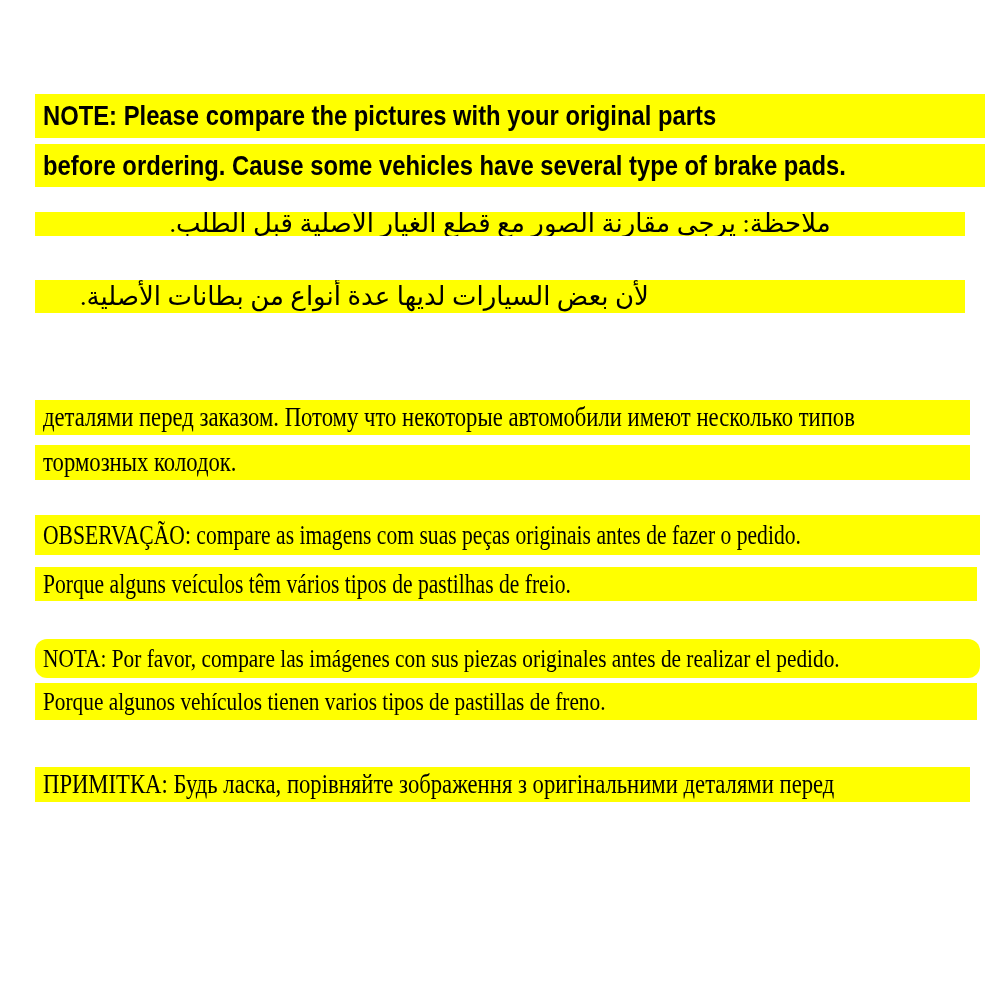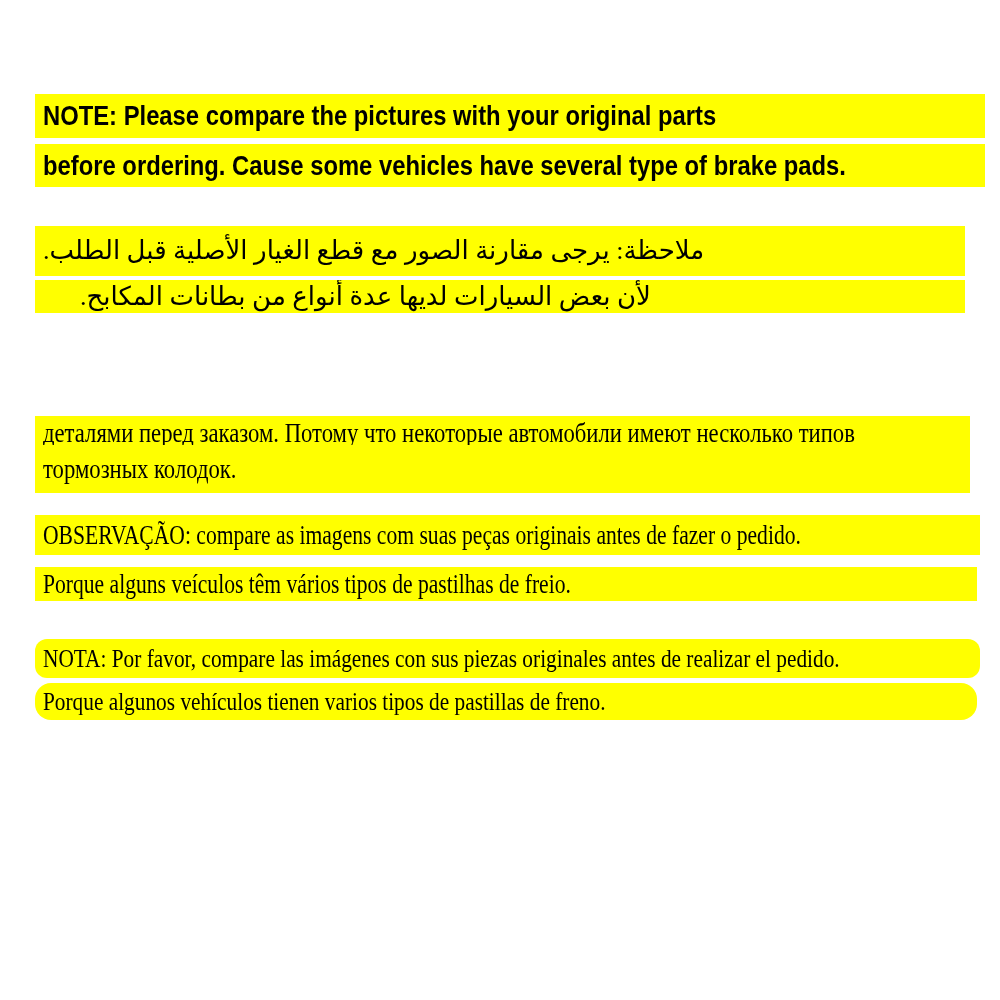--- a/index.html
+++ b/index.html
@@ -30,49 +30,49 @@
   .en-t{font:bold 28px/1 "Liberation Sans",sans-serif;transform:scaleX(.85);}
   
   .sr-t{font:27px/1 "Liberation Serif",serif;transform:scaleX(.84);}
   .es-t{font:26px/1 "Liberation Serif",serif;transform:scaleX(.82);}
   .pt-t{font:27px/1 "Liberation Serif",serif;transform:scaleX(.80);}
   
   .ar-t{font:26px/1 "Liberation Serif","DejaVu Sans",serif;}
   
   #en1{top:94px;width:950px;height:44px;}
   #en2{top:144px;width:950px;height:43px;align-items:center;}
-  #ar1{top:226px;width:930px;height:50px;}
+  #ar1{top:212px;width:930px;height:24px;justify-content:center;}
   #ar2{top:280px;width:930px;height:33px;padding-left:45px;}
   #ru1{top:353px;width:935px;height:35px;}
-  #ru2{top:416px;width:935px;height:35px;}
-  #ru3{top:445px;width:935px;height:48px;}
+  #ru2{top:400px;width:935px;height:35px;}
+  #ru3{top:445px;width:935px;height:35px;}
   #pt1{top:515px;width:945px;height:40px;}
   #pt2{top:567px;width:942px;height:34px;}
   #es1{top:639px;width:945px;height:39px;border-radius:12px;}
-  #es2{top:683px;width:942px;height:37px;border-radius:16px;}
+  #es2{top:683px;width:942px;height:37px;}
   #uk1{top:767px;width:935px;height:35px;}
   #uk2{top:813px;width:935px;height:35px;}
 </style>
 </head>
 <body>
 
 <div class="canvas">
 
   <div class="bar" id="en1">
     <span class="t en-t">NOTE: Please compare the pictures with your original parts</span>
   </div>
   <div class="bar" id="en2">
     <span class="t en-t">before ordering. Cause some vehicles have several type of brake pads.</span>
   </div>
 
   <div class="bar" id="ar1">
     <span class="t ar-t" dir="rtl">ملاحظة: يرجى مقارنة الصور مع قطع الغيار الأصلية قبل الطلب.</span>
   </div>
   <div class="bar" id="ar2">
-    <span class="t ar-t" dir="rtl">لأن بعض السيارات لديها عدة أنواع من بطانات المكابح.</span>
+    <span class="t ar-t" dir="rtl">لأن بعض السيارات لديها عدة أنواع من بطانات الأصلية.</span>
   </div>
 
   <div class="bar" id="ru2">
     <span class="t sr-t">деталями перед заказом. Потому что некоторые автомобили имеют несколько типов</span>
   </div>
   <div class="bar" id="ru3">
     <span class="t sr-t">тормозных колодок.</span>
   </div>
 
   <div class="bar" id="pt2">
@@ -82,14 +82,17 @@
     <span class="t pt-t">OBSERVAÇÃO: compare as imagens com suas peças originais antes de fazer o pedido.</span>
   </div>
 
   <div class="bar" id="es1">
     <span class="t es-t">NOTA: Por favor, compare las imágenes con sus piezas originales antes de realizar el pedido.</span>
   </div>
   <div class="bar" id="es2">
     <span class="t es-t">Porque algunos vehículos tienen varios tipos de pastillas de freno.</span>
   </div>
 
+  <div class="bar" id="uk1">
+    <span class="t sr-t">ПРИМІТКА: Будь ласка, порівняйте зображення з оригінальними деталями перед</span>
+  </div>
 
 </div>
 
 </body></html>

